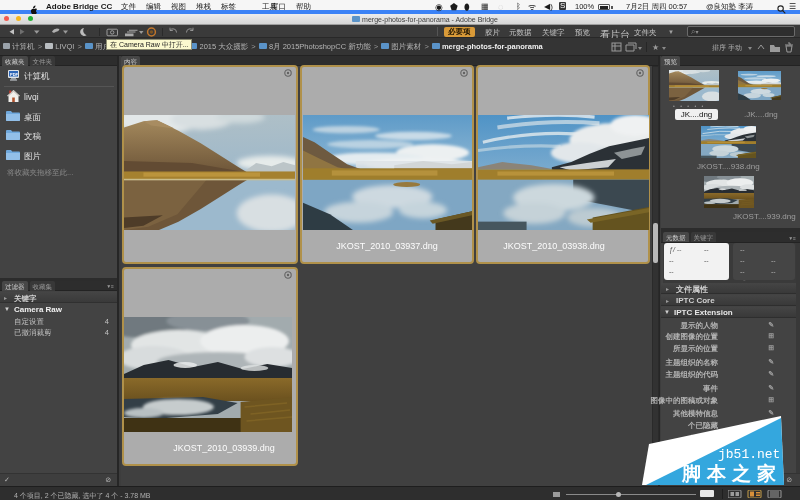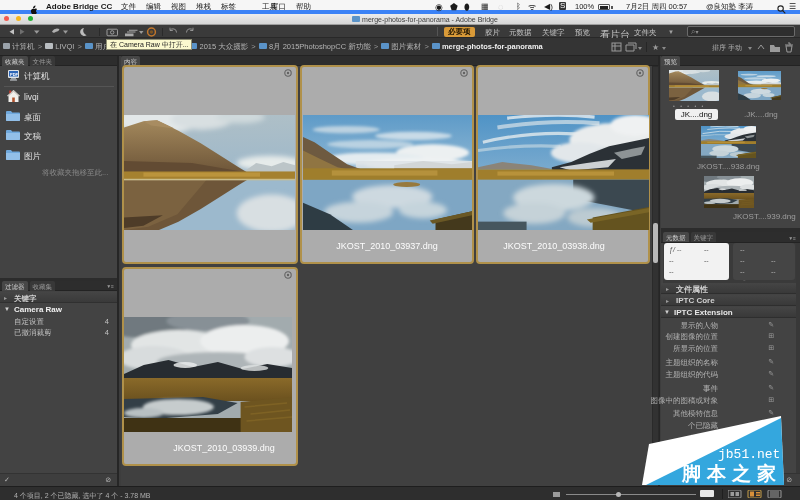--- a/index.html
+++ b/index.html
@@ -189,21 +189,21 @@
       </svg>
     <span class="abs" style="left:24px;top:4px;font-size:8.5px;color:#e2e2e2;">文稿</span>
   </div>
   <div class="abs" style="left:0;top:91px;width:100%;height:19px;">
     <svg class="abs" style="left:6px;top:2px;" width="14" height="11" viewBox="0 0 14 11">
         <path d="M0 2 a1 1 0 0 1 1-1 h4 l1.2 1.5 H13 a1 1 0 0 1 1 1 V10 a1 1 0 0 1 -1 1 H1 a1 1 0 0 1 -1-1 Z" fill="#6fa8dc"></path>
         <path d="M0 4 h14 v6 a1 1 0 0 1 -1 1 H1 a1 1 0 0 1 -1-1 Z" fill="#92bfe8"></path>
       </svg>
     <span class="abs" style="left:24px;top:4px;font-size:8.5px;color:#e2e2e2;">图片</span>
   </div>
-  <div class="abs" style="left:7px;top:112px;font-size:7.5px;color:#8a8a8a;margin-left:35px;">将收藏夹拖移至此...</div>
+  <div class="abs" style="left:7px;top:112px;font-size:7.5px;color:#8a8a8a;">将收藏夹拖移至此...</div>
   <div class="abs" style="left:0;top:222px;width:100%;height:3px;background:#2c2c2c;"></div>
   <div class="abs" style="left:0;top:225px;width:100%;height:10px;background:#2d2d2d;border-bottom:1px solid #232323;">
     <span class="tab">过滤器</span><span class="tab off">收藏集</span>
     <span class="abs" style="right:3px;top:2px;font-size:5px;color:#9a9a9a;">▼≡</span>
   </div>
   <div class="abs" style="left:0;top:236px;width:100%;height:11px;background:linear-gradient(#454545,#3a3a3a);border-bottom:1px solid #303030;">
     <span class="abs" style="left:4px;top:2px;font-size:6px;color:#9a9a9a;">▸</span>
     <span class="abs" style="left:14px;top:2px;font-size:7.5px;color:#cfcfcf;font-weight:bold;">关键字</span>
   </div>
   <div class="abs" style="left:0;top:248px;width:100%;height:11px;">
@@ -487,21 +487,21 @@
       <span>未成年人</span>
       <i>✎</i>
     </div>
   <div class="abs" style="left:135px;top:187px;width:4px;height:230px;background:#383838;"></div>
   <div class="abs" style="left:0;top:417px;width:100%;height:13px;background:#3e3e3e;border-top:1px solid #333;">
     <span class="abs" style="right:24px;top:2px;font-size:7px;color:#b5b5b5;">✎</span>
     <span class="abs" style="right:8px;top:2px;font-size:7px;color:#b5b5b5;">⊘</span>
   </div>
 </div>
 <style>
-.mrow { position:absolute; left:0; width:120px; height:11px; }
+.mrow { position:absolute; left:0; width:120px; height:11px;font-weight:bold; }
 .mrow span { position:absolute; right:63px; top:1px; font-size:7.5px; color:#b2b2b2;
   white-space:nowrap; }
 .mrow i { position:absolute; right:7px; top:1px; font-size:7px; color:#9a9a9a;
   font-style:normal; }
 </style>
 <div id="statusbar">
   <span class="abs" style="left:14px;top:4px;">4 个项目, 2 个已隐藏, 选中了 4 个 - 3.78 MB</span>
   <span class="abs" style="left:553px;top:5px;width:7px;height:5px;background:#9a9a9a;"></span>
   <span class="abs" style="left:566px;top:7px;width:130px;height:1px;background:#8a8a8a;"></span>
   <span class="abs" style="left:616px;top:5px;width:5px;height:5px;background:#b8b8b8;border-radius:50%;"></span>

